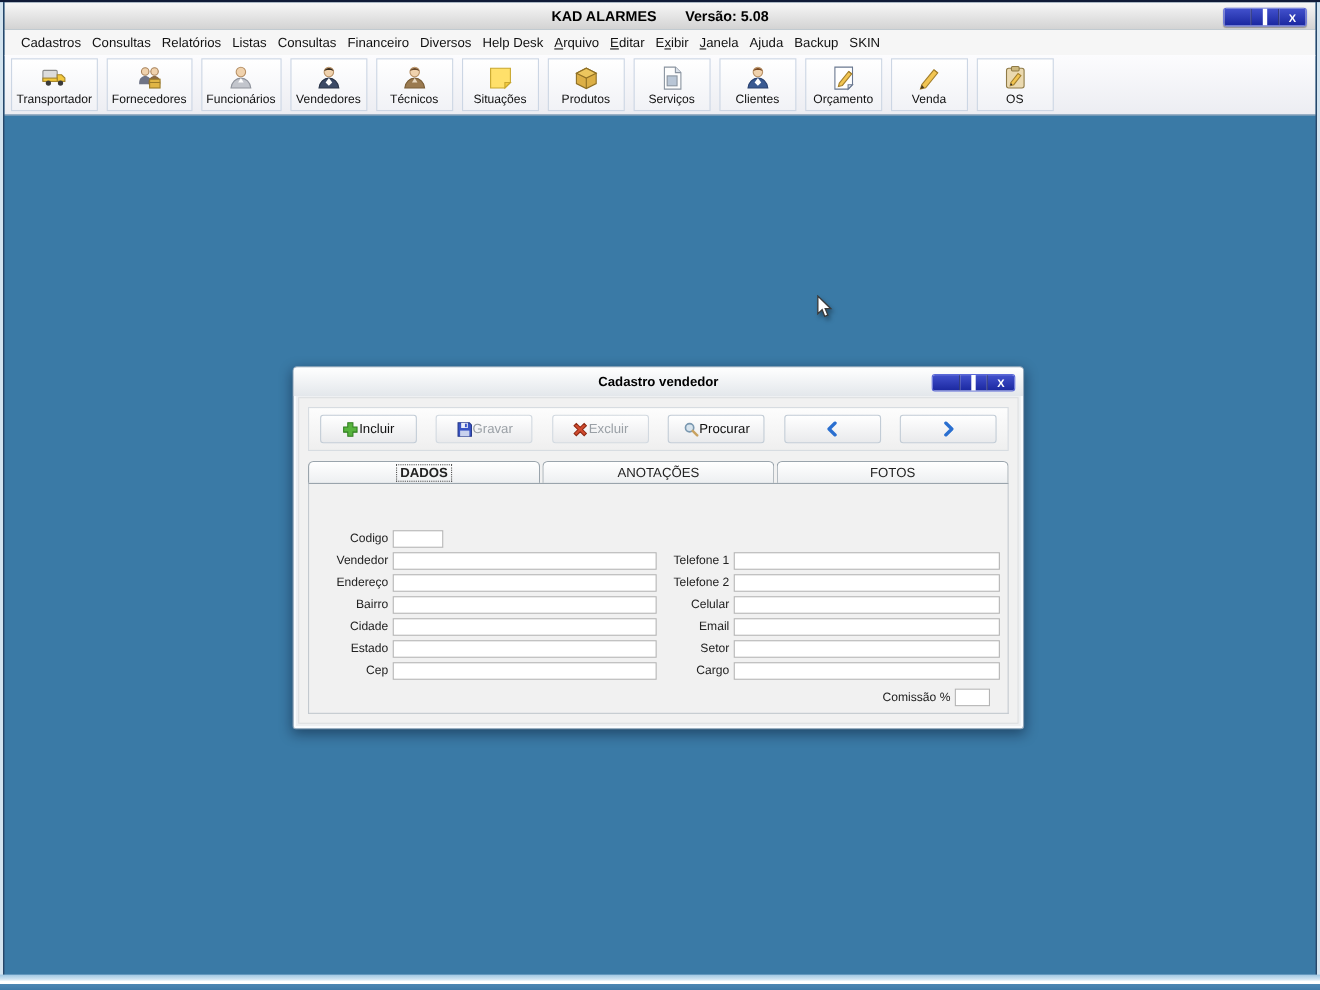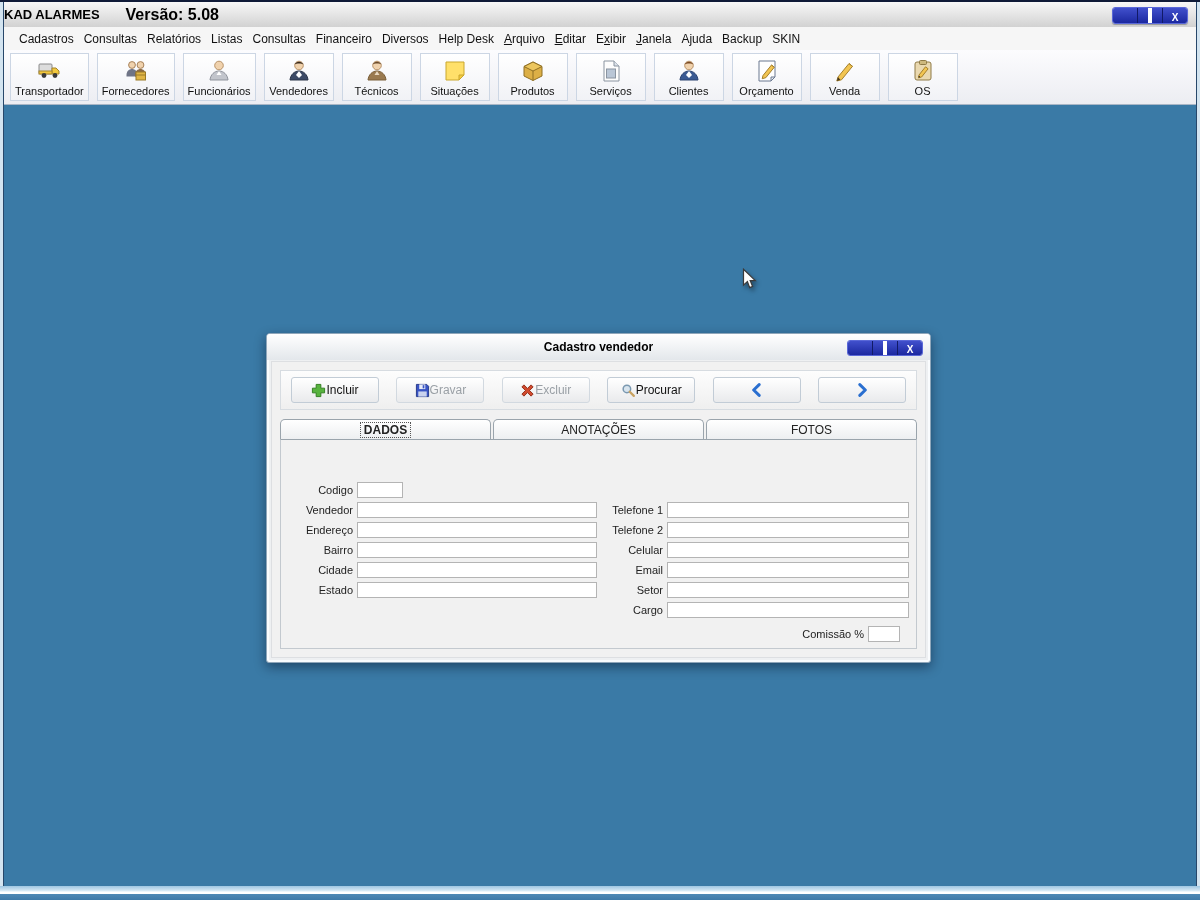--- a/index.html
+++ b/index.html
@@ -9,24 +9,24 @@
   
   .frame-top{position:absolute;left:0;top:0;right:0;height:2px;background:#101b38;z-index:6;}
   .frame-left,.frame-right{position:absolute;top:2px;bottom:12px;width:4px;z-index:6;}
   .frame-left{left:0;background:linear-gradient(90deg,#d3e4f0 0 3px,#27476a 3px 4px);}
   .frame-right{right:0;background:linear-gradient(270deg,#d3e4f0 0 3px,#27476a 3px 4px);}
   .frame-bottom{position:absolute;left:0;right:0;bottom:0;height:14px;z-index:6;
     background:linear-gradient(180deg,#9ec6e2 0%,#cfe4f2 30%,#ffffff 44%,#ffffff 60%,#4e88b4 60%,#3f7aa8 100%);}
 
   
   .titlebar{position:absolute;left:4px;right:4px;top:2px;height:25px;
-    background:linear-gradient(#f8f8f8,#d2d2d2);display:flex;align-items:center;
+    background:linear-gradient(#f8f8f8,#d2d2d2);display:flex;align-items:center;justify-content:center;
     border-bottom:1px solid #b9b9b9;z-index:5;}
   .title-text{font-size:13px;font-weight:bold;color:#000;}
-  .title-version{font-size:16px;font-weight:bold;color:#000;margin-left:26px;}
+  .title-version{font-size:13px;font-weight:bold;color:#000;margin-left:26px;}
   .winbtns{position:absolute;right:8px;top:5px;display:flex;border:1px solid #5a68d8;border-radius:3px;overflow:hidden;box-shadow:0 1px 1px rgba(0,0,0,.3);}
   .winbtn{width:24px;height:15px;background:linear-gradient(#4150cc,#1b28a0);display:flex;align-items:center;justify-content:center;border-right:1px solid #111a66;cursor:default;}
   .winbtn:last-child{border-right:none;}
   .g-min{width:9px;height:3px;background:#fff;margin-top:6px;}
   .g-max{width:9px;height:8px;border:2px solid #fff;border-top-width:3px;box-sizing:border-box;}
   .g-x{color:#fff;font-weight:bold;font-size:10px;line-height:1;}
 
   
   .menubar{position:absolute;left:4px;right:4px;top:27px;height:23px;background:#f6f6f6;
     display:flex;align-items:center;padding-left:10px;z-index:5;border-bottom:1px solid #e2e2e2;}
@@ -366,20 +366,24 @@
               <input class="finput" type="text" value="" style="">
             </div>
             <div class="frow">
               <span class="flabel">Cidade</span>
               <input class="finput" type="text" value="" style="">
             </div>
             <div class="frow">
               <span class="flabel">Estado</span>
               <input class="finput" type="text" value="" style="">
             </div>
+            <div class="frow">
+              <span class="flabel">Cep</span>
+              <input class="finput" type="text" value="" style="">
+            </div>
           </div>
         <div class="fcol fcol-right" id="col-right">
             <div class="frow">
               <span class="flabel">Telefone 1</span>
               <input class="finput" type="text" value="" style="">
             </div>
             <div class="frow">
               <span class="flabel">Telefone 2</span>
               <input class="finput" type="text" value="" style="">
             </div>

